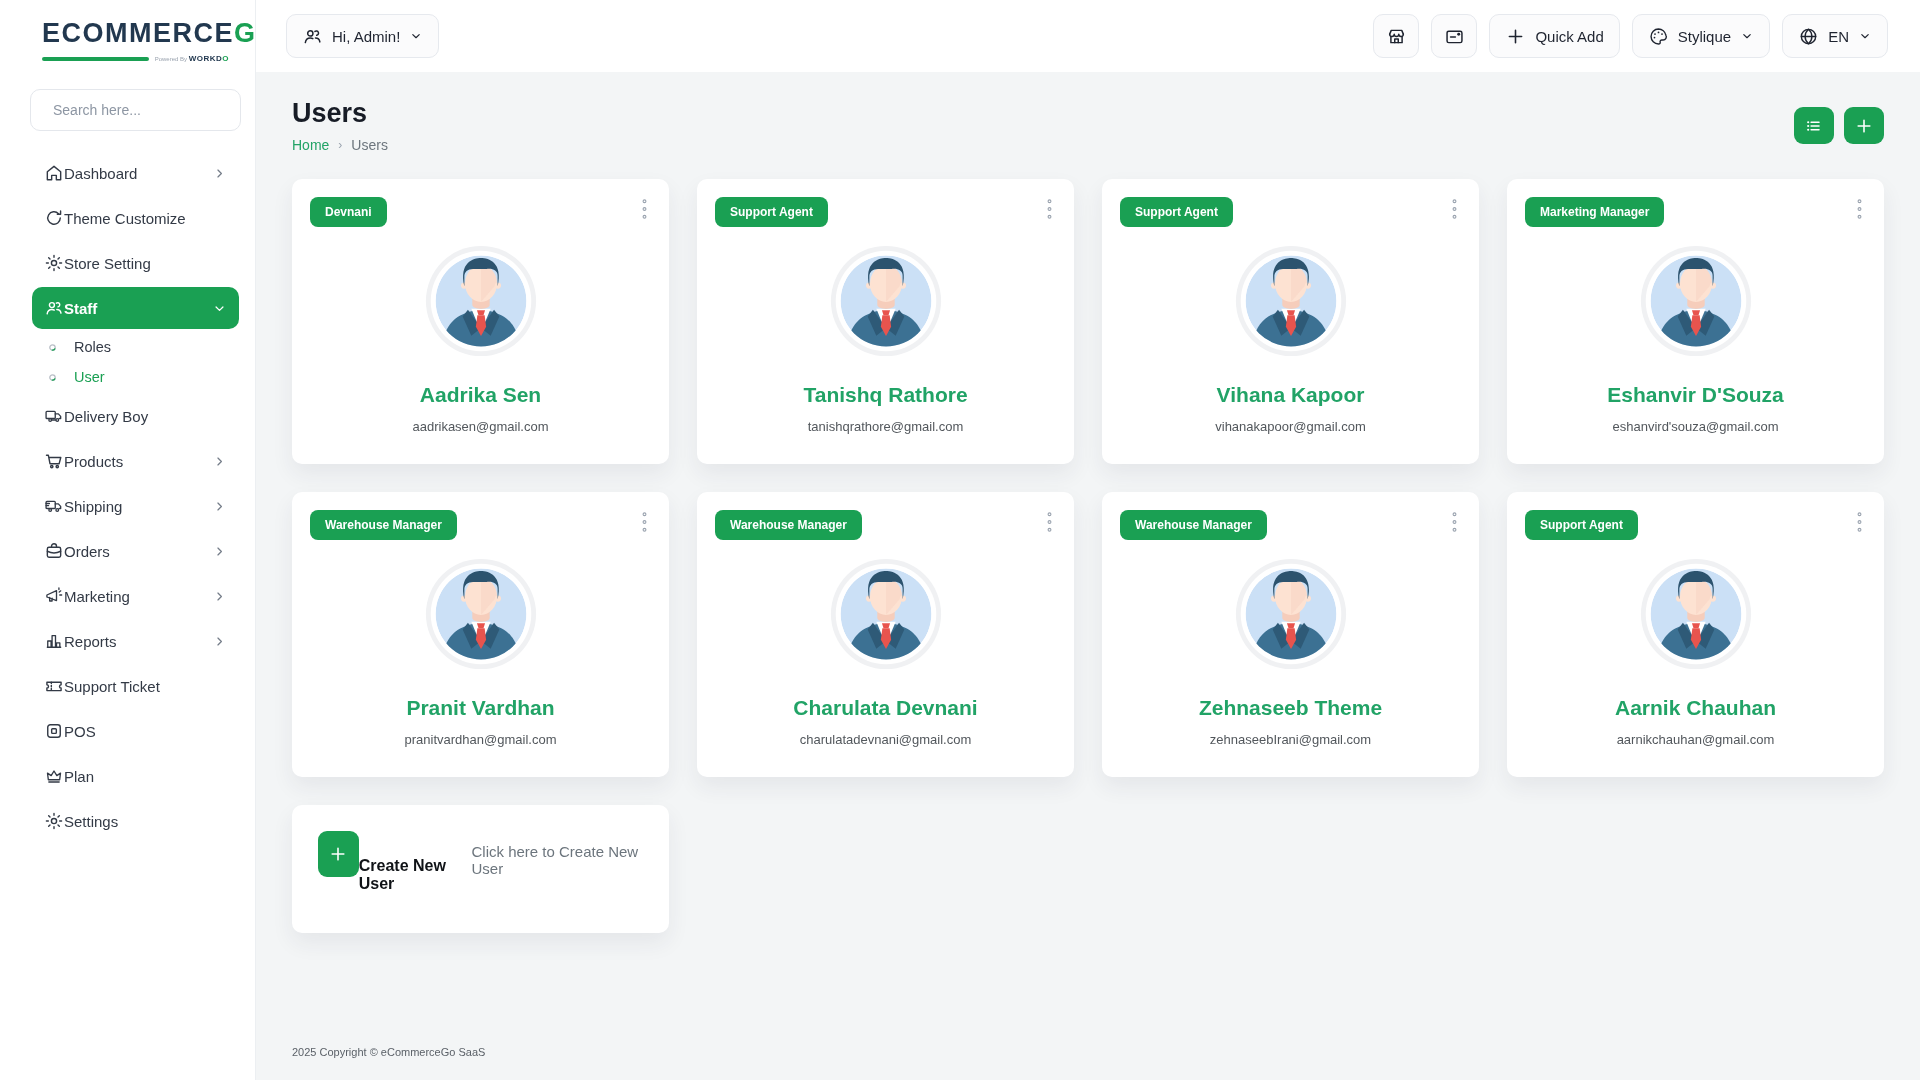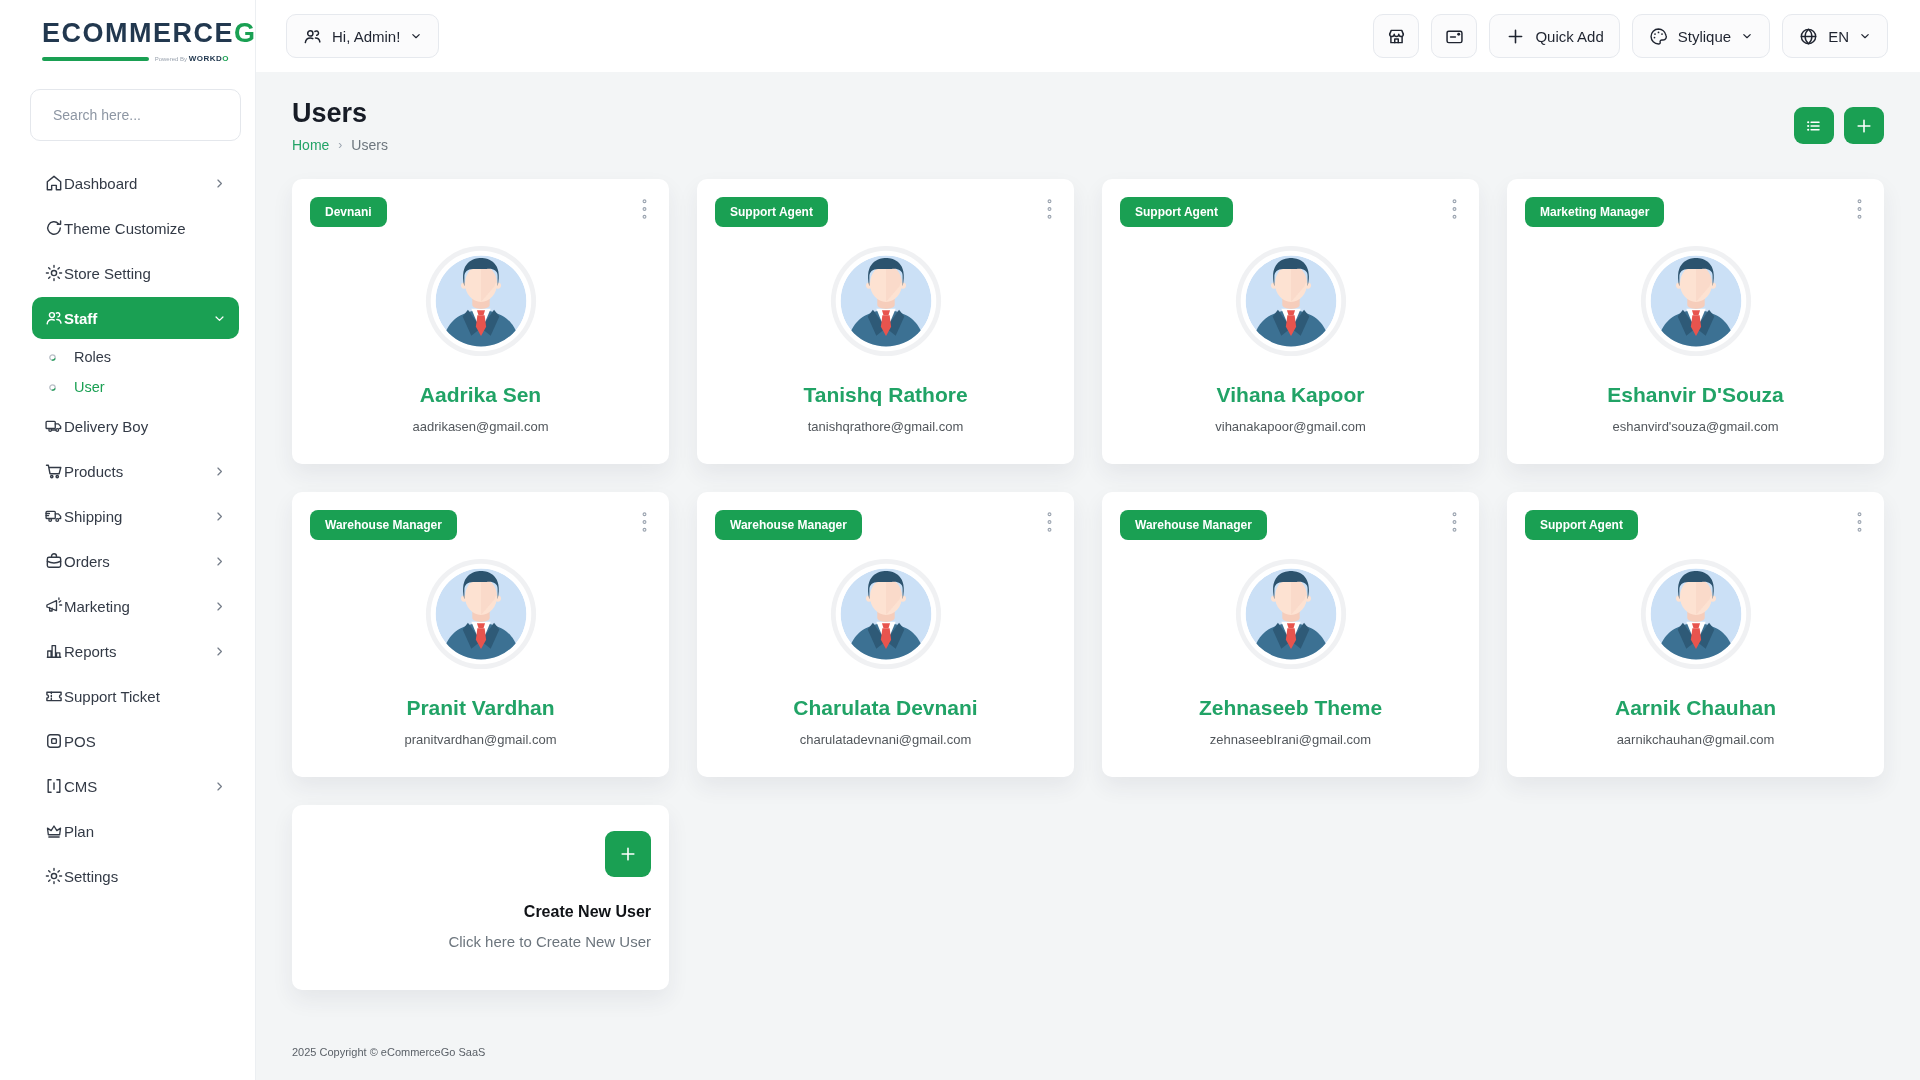--- a/index.html
+++ b/index.html
@@ -10,21 +10,21 @@
   .sidebar { width:256px; min-width:256px; height:100%; background:#fff; border-right:1px solid #eceff2; display:flex; flex-direction:column;padding-left:16px; }
   .logo-wrap { padding:18px 26px 10px 26px; }
   .logo-text { font-size:27px; font-weight:800; letter-spacing:1.5px; color:#22384f; white-space:nowrap; }
   .logo-text .accent { color:#1aa053; }
   .logo-sub { display:flex; align-items:center; gap:6px; margin-top:5px; }
   .logo-bar { flex:1; height:4px; border-radius:2px; background:#1aa053; }
   .powered { font-size:6px; color:#9aa3af; white-space:nowrap; }
   .powered b { font-size:8px; color:#22384f; letter-spacing:.5px; }
   .powered b .accent { color:#1aa053; }
 
-  .search-box { margin:16px 14px 10px 14px; height:52px; border:1px solid #e4e7ec; border-radius:10px; background:#fff; display:flex; align-items:center; gap:9px; padding:0 13px; }
+  .search-box { margin:16px 14px 10px 14px; height:42px; border:1px solid #e4e7ec; border-radius:10px; background:#fff; display:flex; align-items:center; gap:9px; padding:0 13px; }
   .search-box input { border:none; outline:none; flex:1; font-size:14px; color:#333a46; font-family:inherit; background:transparent; }
   .search-box input::placeholder { color:#8d96a3; }
 
   .menu { flex:1; overflow:hidden; padding:8px 16px 10px 16px; }
   .menu-item { display:flex; align-items:center; padding:11px 12px; margin:3px 0; border-radius:10px; font-size:15px; color:#333a46; cursor:pointer; }
   .menu-item .lbl { flex:1; }
   .menu-item.active { background:#1aa053; color:#fff; font-weight:700; }
   .menu-sub { display:flex; align-items:center; gap:15px; padding:7px 12px 7px 14px; font-size:14.5px; color:#333a46; cursor:pointer; }
   .menu-sub.active-sub { color:#1aa053; }
   .icn { display:inline-flex; width:20px; height:20px; }
@@ -57,21 +57,21 @@
 
   .cards-grid { display:grid; grid-template-columns:repeat(4,1fr); gap:28px; align-items:start; }
   .user-card { background:#fff; border-radius:10px; box-shadow:0 10px 22px rgba(40,45,70,.07); padding:18px 18px 30px 18px; position:relative; }
   .role-badge { display:inline-block; background:#1aa053; color:#fff; font-size:12px; font-weight:600; padding:8px 15px; border-radius:8px; }
   .kebab-btn { position:absolute; top:16px; right:12px; background:none; border:none; cursor:pointer; color:#9aa3af; width:26px; height:30px; }
   .kebab-btn svg { width:17px; height:24px; }
   .avatar { width:116px; height:116px; margin:16px auto 0 auto; display:block; }
   .user-name { text-align:center; margin-top:24px; font-size:21px; font-weight:700; color:#21a366; cursor:pointer; }
   .user-email { text-align:center; margin-top:12px; font-size:13px; color:#52575c; }
 
-  .create-card { background:#fff; border-radius:10px; box-shadow:0 10px 22px rgba(40,45,70,.07); padding:26px 18px 40px 18px; display:flex; flex-direction:column; align-items:flex-end; }
+  .create-card { background:#fff; border-radius:10px; box-shadow:0 10px 22px rgba(40,45,70,.07); padding:26px 18px 40px 26px; display:flex; align-items:flex-start; }
   .create-plus { width:46px; height:46px; border:none; border-radius:9px; background:#1aa053; color:#fff; display:flex; align-items:center; justify-content:center; cursor:pointer; }
   .create-plus svg { width:20px; height:20px; }
   .create-title { margin-top:26px; font-size:16px; font-weight:700; color:#101317; }
   .create-sub { margin-top:12px; font-size:15px; color:#6c757d; }
 
   .footer { margin-top:auto; padding:14px 0 6px 0; font-size:11px; color:#5b6168; }
 </style>
 </head>
 <body>
 
@@ -258,34 +258,20 @@
         <span class="lbl">Support Ticket</span>
       </div>
       <div class="menu-item">
         <span class="icn">
           <svg viewBox="0 0 24 24" fill="none" stroke="currentColor" stroke-width="1.7" stroke-linecap="round" stroke-linejoin="round">
             <rect x="4.5" y="4.5" width="15" height="15" rx="3"></rect>
             <rect x="9.2" y="9.2" width="5.6" height="5.6" rx="1"></rect>
           </svg>
         </span>
         <span class="lbl">POS</span>
-      </div>
-      <div class="menu-item">
-        <span class="icn">
-          <svg viewBox="0 0 24 24" fill="none" stroke="currentColor" stroke-width="1.7" stroke-linecap="round" stroke-linejoin="round">
-            <path d="M8.5 4.5H5v15h3.5M15.5 4.5H19v15h-3.5"></path>
-            <path d="M12 8.2v7.6"></path>
-          </svg>
-        </span>
-        <span class="lbl">CMS</span>
-        <span class="chev">
-          <svg viewBox="0 0 24 24" fill="none" stroke="currentColor" stroke-width="2" stroke-linecap="round" stroke-linejoin="round">
-            <path d="M9.5 6.5 15 12l-5.5 5.5"></path>
-          </svg>
-        </span>
       </div>
       <div class="menu-item">
         <span class="icn">
           <svg viewBox="0 0 24 24" fill="none" stroke="currentColor" stroke-width="1.6" stroke-linecap="round" stroke-linejoin="round">
             <path d="M5.2 16.5 4.2 8.6l4.4 2.9L12 6l3.4 5.5 4.4-2.9-1 7.9z"></path>
             <path d="M5.8 19.2h12.4"></path>
           </svg>
         </span>
         <span class="lbl">Plan</span>
       </div>

